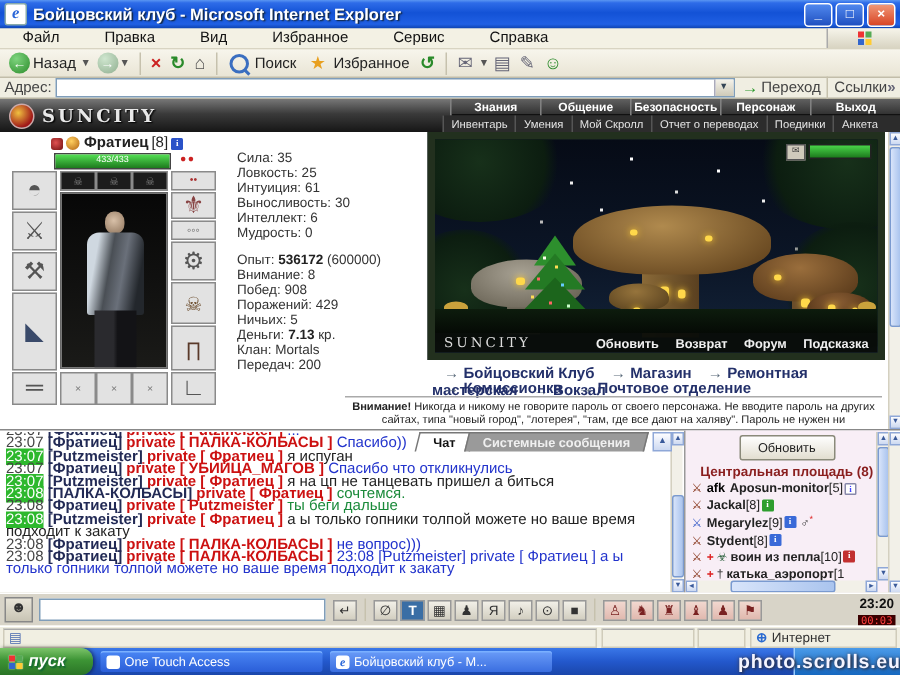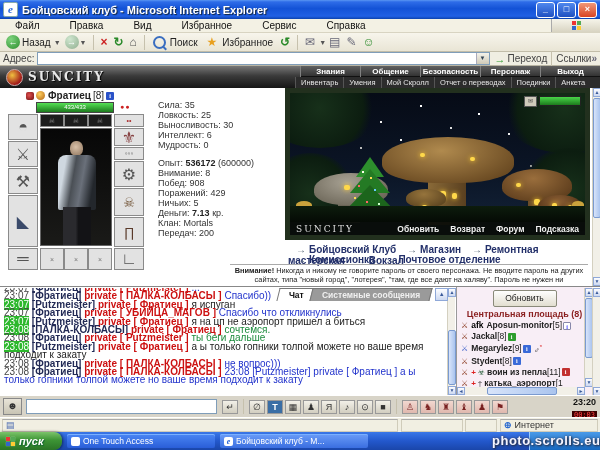--- a/index.html
+++ b/index.html
@@ -56,21 +56,21 @@
     background:radial-gradient(circle at 35% 35%,#f0c040,#a01818 70%);border:1px solid #caa;}
   .glogo{left:28px;top:4px;color:#e8e8e8;font:bold 12px "DejaVu Serif",serif;letter-spacing:2px;
     text-shadow:1px 1px 1px #000;}
   .gnav{left:300px;top:0;width:300px;height:11px;display:flex;}
   .gnav span{flex:1;text-align:center;font-size:8px;font-weight:bold;color:#fff;line-height:11px;
     background:linear-gradient(#606060,#2e2e2e);border-left:1px solid #808080;box-shadow:inset 0 -1px 0 #111;}
   .gsub{left:295px;top:11px;width:305px;height:11px;display:flex;background:#2c2c2c;}
   .gsub span{font-size:7.5px;color:#e4e4e4;line-height:11px;padding:0 5px;border-left:1px solid #555;white-space:nowrap;}
   
   .mainframe{left:0;top:88px;width:600px;height:198px;background:#fff;}
-  .cname{left:26px;top:2px;height:11px;display:flex;align-items:center;font-size:10px;color:#222;}
+  .cname{left:34px;top:2px;height:11px;display:flex;align-items:center;font-size:10px;color:#222;}
   .ci1{width:8px;height:8px;background:radial-gradient(circle at 40% 40%,#e05050,#701010);border-radius:2px;margin-right:2px;}
   .ci2{width:9px;height:9px;background:radial-gradient(circle at 40% 35%,#ffd060,#b06010);border-radius:50%;margin-right:3px;}
   .nm{font-weight:bold;}
   .lvl{margin-left:2px;}
   .ibadge{display:inline-block;width:8px;height:8px;background:#2a52c8;color:#fff;
     font:bold 6px/8px "Liberation Serif",serif;text-align:center;margin-left:2px;border-radius:1px;}
   .hpbar{left:36px;top:14px;width:76px;height:9px;background:#111;border:1px solid #444;}
   .hpfill{width:100%;height:100%;background:linear-gradient(#54e054,#1d7a1d);}
   .hptxt{position:absolute;left:0;top:0;width:100%;text-align:center;color:#fff;font-size:6px;line-height:9px;}
   .reddots{left:120px;top:15px;color:#c22;font-size:7px;letter-spacing:1px;}
@@ -382,20 +382,21 @@
           <span>×</span>
         </span>
     </div>
     <div class="abs slot boots btmrow">
         <span>∟</span>
       </div>
 
     <div class="abs stats">
       <div><span>Сила:</span> <span>35</span></div>
       <div><span>Ловкость:</span> <span>25</span></div>
+      <div><span>Интуиция:</span> <span>61</span></div>
       <div><span>Выносливость:</span> <span>30</span></div>
       <div><span>Интеллект:</span> <span>6</span></div>
       <div><span>Мудрость:</span> <span>0</span></div>
       <div class="stgap"></div>
       <div><span>Опыт:</span> <b>536172</b> <span>(600000)</span></div>
       <div><span>Внимание:</span> <span>8</span></div>
       <div><span>Побед:</span> <span>908</span></div>
       <div><span>Поражений:</span> <span>429</span></div>
       <div><span>Ничьих:</span> <span>5</span></div>
       <div><span>Деньги:</span> <b>7.13</b> <span>кр.</span></div>
@@ -489,21 +490,21 @@
       <span class="tab off">
           <b>Системные сообщения</b>
         </span>
       <span class="tabup">▲</span>
     </div>
     <div class="cmsgs">
       <div class="cline"><span class="ct">23:07</span> <span class="cf">[Фратиец]</span> <span class="cp">private [ Putzmeister ]</span> <span class="cm c-blue">...</span></div>
       <div class="cline"><span class="ct">23:07</span> <span class="cf">[Фратиец]</span> <span class="cp">private [ ПАЛКА-КОЛБАСЫ ]</span> <span class="cm c-blue">Спасибо))</span></div>
       <div class="cline"><span class="ct hl">23:07</span> <span class="cf">[Putzmeister]</span> <span class="cp">private [ Фратиец ]</span> <span class="cm c-blk">я испуган</span></div>
       <div class="cline"><span class="ct">23:07</span> <span class="cf">[Фратиец]</span> <span class="cp">private [ УБИЙЦА_МАГОВ ]</span> <span class="cm c-blue">Спасибо что откликнулись</span></div>
-      <div class="cline"><span class="ct hl">23:07</span> <span class="cf">[Putzmeister]</span> <span class="cp">private [ Фратиец ]</span> <span class="cm c-blk">я на цп не аэропорт пришел а биться</span></div>
+      <div class="cline"><span class="ct hl">23:07</span> <span class="cf">[Putzmeister]</span> <span class="cp">private [ Фратиец ]</span> <span class="cm c-blk">я на цп не танцевать пришел а биться</span></div>
       <div class="cline"><span class="ct hl">23:08</span> <span class="cf">[ПАЛКА-КОЛБАСЫ]</span> <span class="cp">private [ Фратиец ]</span> <span class="cm c-green">сочтемся.</span></div>
       <div class="cline"><span class="ct">23:08</span> <span class="cf">[Фратиец]</span> <span class="cp">private [ Putzmeister ]</span> <span class="cm c-green">ты беги дальше</span></div>
       <div class="cline"><span class="ct hl">23:08</span> <span class="cf">[Putzmeister]</span> <span class="cp">private [ Фратиец ]</span> <span class="cm c-blk">а ы только гопники толпой можете но ваше время подходит к закату</span></div>
       <div class="cline"><span class="ct">23:08</span> <span class="cf">[Фратиец]</span> <span class="cp">private [ ПАЛКА-КОЛБАСЫ ]</span> <span class="cm c-blue">не вопрос)))</span></div>
       <div class="cline"><span class="ct">23:08</span> <span class="cf">[Фратиец]</span> <span class="cp">private [ ПАЛКА-КОЛБАСЫ ]</span> <span class="cm c-blue">23:08 [Putzmeister] private [ Фратиец ] а ы только гопники толпой можете но ваше время подходит к закату</span></div>
     </div>
 
     <div class="abs sb" style="left:447px;top:1px;width:8px;height:107px">
       <span class="sbb" style="top:0">▲</span>
       <span class="sbt" style="top:42px;height:55px"></span>
@@ -537,21 +538,21 @@
         <span class="sw">⚔</span>
         <span class="un">Stydent</span>
           <span>[8]</span>
           <span class="ub b">i</span>
       </div>
       <div class="urow">
         <span class="sw">⚔</span>
         <span class="rc">+</span>
         <span class="sy" style="color:#364">☣</span>
         <span class="un">воин из пепла</span>
-          <span>[11]</span>
+          <span>[10]</span>
           <span class="ub r">i</span>
       </div>
       <div class="urow">
         <span class="sw">⚔</span>
         <span class="rc">+</span>
         <span class="sy" style="color:#333">†</span>
         <span class="un">катька_аэропорт</span>
           <span>[1</span>
       </div>
 

